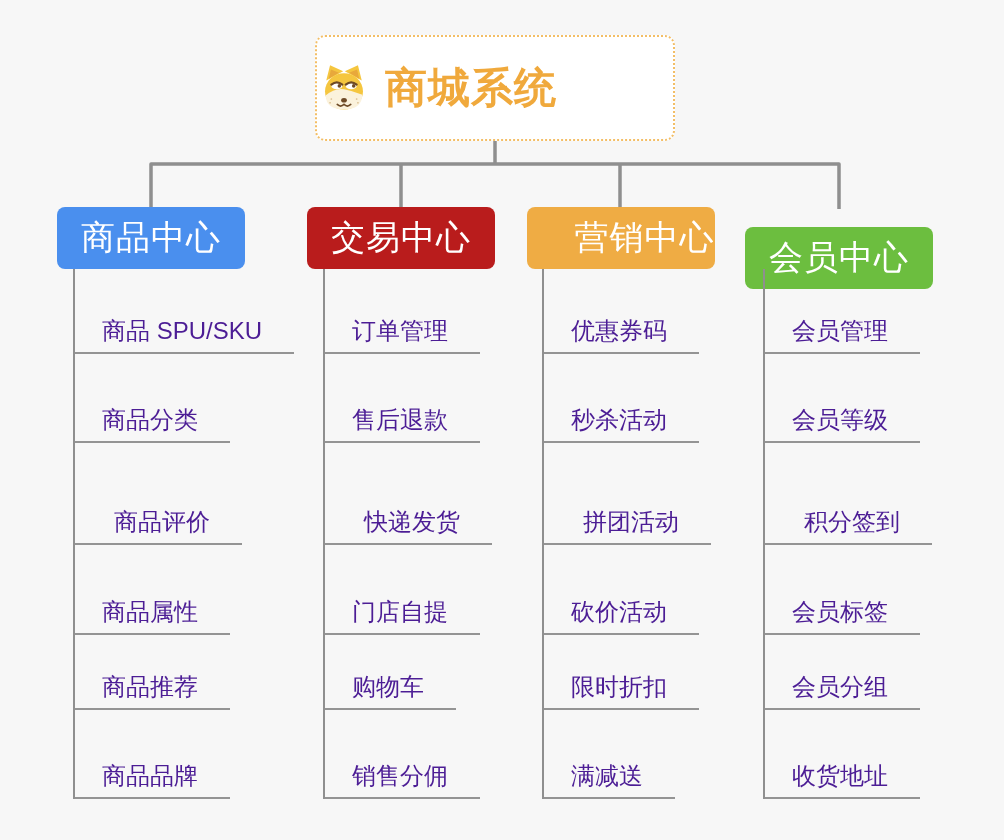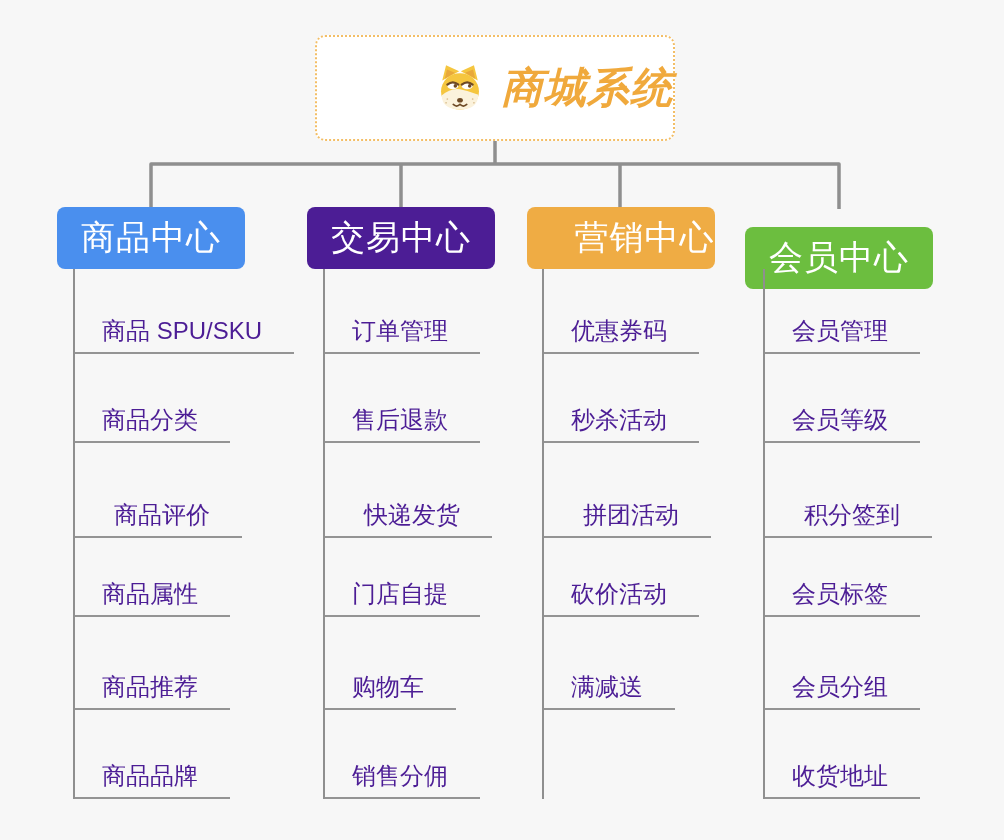--- a/index.html
+++ b/index.html
@@ -12,23 +12,22 @@
 
   
   svg.connectors{position:absolute;left:0;top:0;pointer-events:none;}
   svg.connectors path{fill:none;stroke-width:3.5px;stroke-linejoin:round;}
 
   
   .root-node{
     position:absolute;left:315px;top:35px;width:360px;height:106px;
     background:#ffffff;border:2px dotted #F3BE66;border-radius:10px;
     box-sizing:border-box;
-    display:flex;align-items:center;justify-content:flex-end;gap:14px;
+    display:flex;align-items:center;justify-content:flex-start;gap:14px;
     cursor:pointer;
-    font-style:italic;
   }
   .root-title{
     font-size:42px;line-height:1;color:#F0A93C;font-weight:600;letter-spacing:1px;
   }
   .doge{width:54px;height:54px;flex:0 0 auto;}
 
   
   .hdr{
     position:absolute;top:207px;width:188px;height:62px;border-radius:8px;
     display:flex;align-items:center;justify-content:center;
@@ -46,22 +45,22 @@
   .item{
     position:absolute;left:0;height:46px;box-sizing:border-box;
     display:flex;align-items:flex-end;white-space:nowrap;
     padding:0 32px 9px 27px;
     border-bottom:2px solid #949494;
     font-size:24px;color:#4c1d95;line-height:1;cursor:pointer;
     width:max-content;
   }
   .item:nth-child(1){top:39px;}
   .item:nth-child(2){top:128px;}
-  .item:nth-child(3){top:223px;padding-left:39px;}
-  .item:nth-child(4){top:302px;}
+  .item:nth-child(3){top:230px;padding-left:39px;}
+  .item:nth-child(4){top:320px;}
   .item:nth-child(5){top:395px;}
   .item:nth-child(6){top:484px;}
 </style>
 </head>
 <body>
 
 <div class="canvas">
 
   <svg class="connectors" width="1004" height="840" viewBox="0 0 1004 840">
     <g stroke="#8f8f8f">
@@ -90,21 +89,21 @@
       <path d="M24 51.5 Q28 55.2 32 51.5 Q36 55.2 40 51.5" stroke="#6E4A26" stroke-width="2" fill="none" stroke-linecap="round"></path>
       <circle cx="17" cy="45" r="1" fill="#D9BC8C"></circle>
       <circle cx="15.5" cy="49.5" r="1" fill="#D9BC8C"></circle>
       <circle cx="47" cy="45" r="1" fill="#D9BC8C"></circle>
       <circle cx="48.5" cy="49.5" r="1" fill="#D9BC8C"></circle>
     </svg>
     <span class="root-title">商城系统</span>
   </div>
 
   <div class="hdr" id="hdr0" style="background-color: rgb(74, 143, 238);">商品中心</div>
-  <div class="hdr" id="hdr1" style="background-color: #4c1d95;">交易中心</div>
+  <div class="hdr" id="hdr1" style="background-color: #b91c1c;">交易中心</div>
   <div class="hdr" id="hdr2" style="background-color: rgb(239, 172, 68); padding-left: 47px;">营销中心</div>
   <div class="hdr" id="hdr3" style="background-color: rgb(108, 190, 63);">会员中心</div>
 
   <div class="col" id="col0">
     <div class="item">商品 SPU/SKU</div>
     <div class="item">商品分类</div>
     <div class="item">商品评价</div>
     <div class="item">商品属性</div>
     <div class="item">商品推荐</div>
     <div class="item">商品品牌</div>
@@ -117,20 +116,21 @@
     <div class="item">门店自提</div>
     <div class="item">购物车</div>
     <div class="item">销售分佣</div>
   </div>
 
   <div class="col" id="col2">
     <div class="item">优惠券码</div>
     <div class="item">秒杀活动</div>
     <div class="item">拼团活动</div>
     <div class="item">砍价活动</div>
+    <div class="item">限时折扣</div>
     <div class="item">满减送</div>
   </div>
 
   <div class="col" id="col3">
     <div class="item">会员管理</div>
     <div class="item">会员等级</div>
     <div class="item">积分签到</div>
     <div class="item">会员标签</div>
     <div class="item">会员分组</div>
     <div class="item">收货地址</div>

